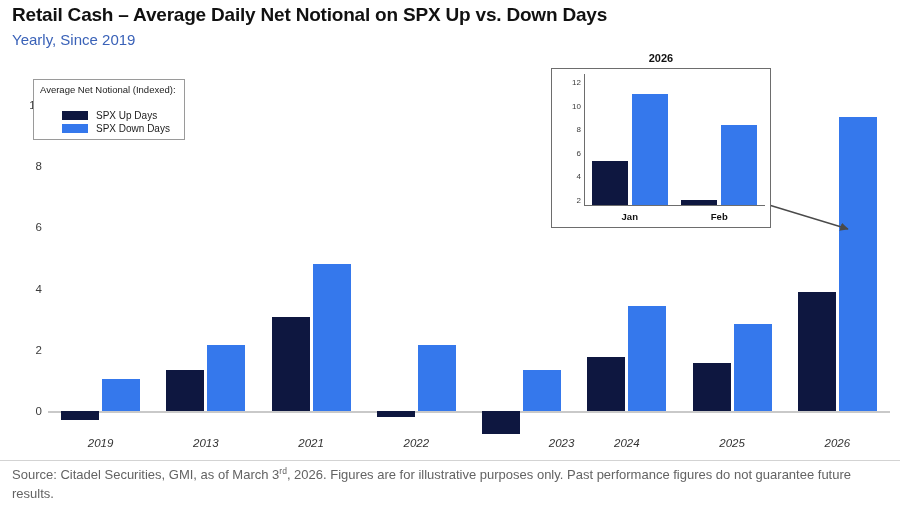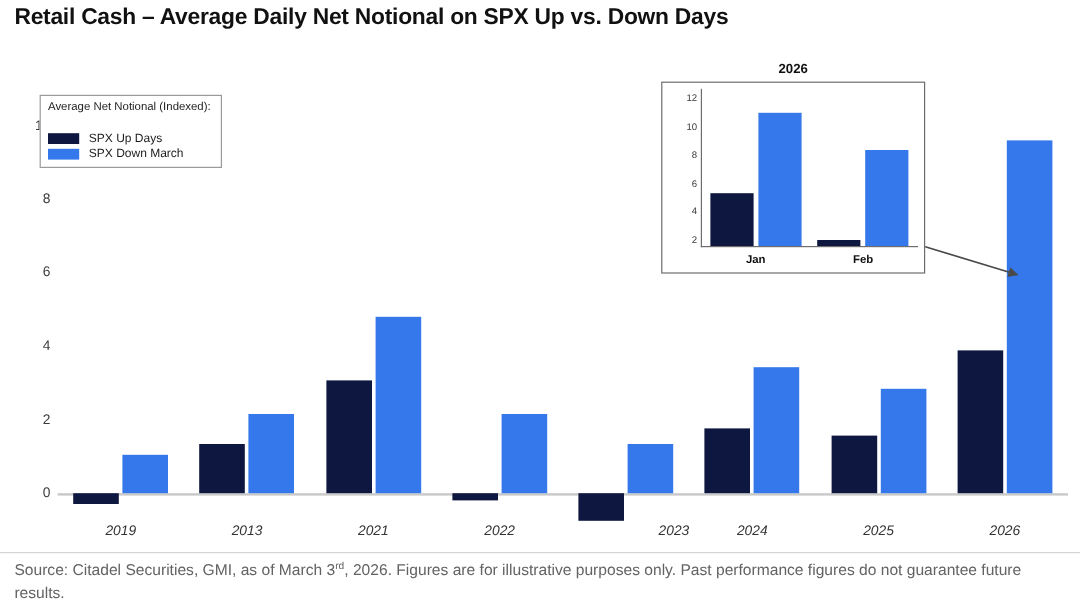--- a/index.html
+++ b/index.html
@@ -48,21 +48,21 @@
   .bar.down{background:#3578ec;}
 
   
   .legend{
     position:absolute;left:33px;top:79px;
     border:1px solid #9a9a9a;background:#ffffff;
     padding:4px 8px 5px 6px;
     box-shadow:0 0 0 0 #fff;
   }
   .legend-title{font-size:9.5px;color:#1c1c1c;margin-bottom:15px;white-space:nowrap;}
-  .legend-row{display:flex;align-items:center;gap:8px;margin-top:2px;}
+  .legend-row{display:flex;align-items:center;gap:8px;margin-top:2px;margin-left:22px;}
   .swatch{width:26px;height:9px;display:inline-block;flex:none;}
   .swatch.up{background:#0e1740;}
   .swatch.down{background:#3578ec;}
   .legend-label{font-size:10px;color:#1c1c1c;white-space:nowrap;}
 
   
   .inset{
     position:absolute;left:551px;top:68px;width:218px;height:158px;
     background:#ffffff;border:1px solid #6d6d6d;
   }
@@ -99,20 +99,21 @@
     font-size:13px;color:#636363;line-height:1.45;
   }
   .source sup{font-size:8.5px;vertical-align:super;}
 </style>
 </head>
 <body>
 
 <div id="root">
 
   <div class="title">Retail Cash – Average Daily Net Notional on SPX Up vs. Down Days</div>
+  <div class="subtitle">Yearly, Since 2019</div>
 
   <div class="plot">
     <div class="ytick-wrap" id="yticks">
         <div class="ytick" style="top: 411px;">0</div>
         <div class="ytick" style="top: 349.8px;">2</div>
         <div class="ytick" style="top: 288.6px;">4</div>
         <div class="ytick" style="top: 227.4px;">6</div>
         <div class="ytick" style="top: 166.2px;">8</div>
         <div class="ytick" style="top: 105px;">10</div>
       </div>
@@ -157,21 +158,21 @@
   </div>
 
   <div class="legend">
     <div class="legend-title">Average Net Notional (Indexed):</div>
     <div class="legend-row">
       <span class="swatch up"></span>
       <span class="legend-label">SPX Up Days</span>
     </div>
     <div class="legend-row">
       <span class="swatch down"></span>
-      <span class="legend-label">SPX Down March</span>
+      <span class="legend-label">SPX Down Days</span>
     </div>
   </div>
 
   <div class="inset">
     <div class="inset-title">2026</div>
     <div class="inset-vaxis"></div>
     <div class="inset-axis"></div>
     <div class="inset-plot" id="insetplot">
         <div class="inset-ytick" style="top: 124.706px;">2</div>
         <div class="inset-ytick" style="top: 101.176px;">4</div>

